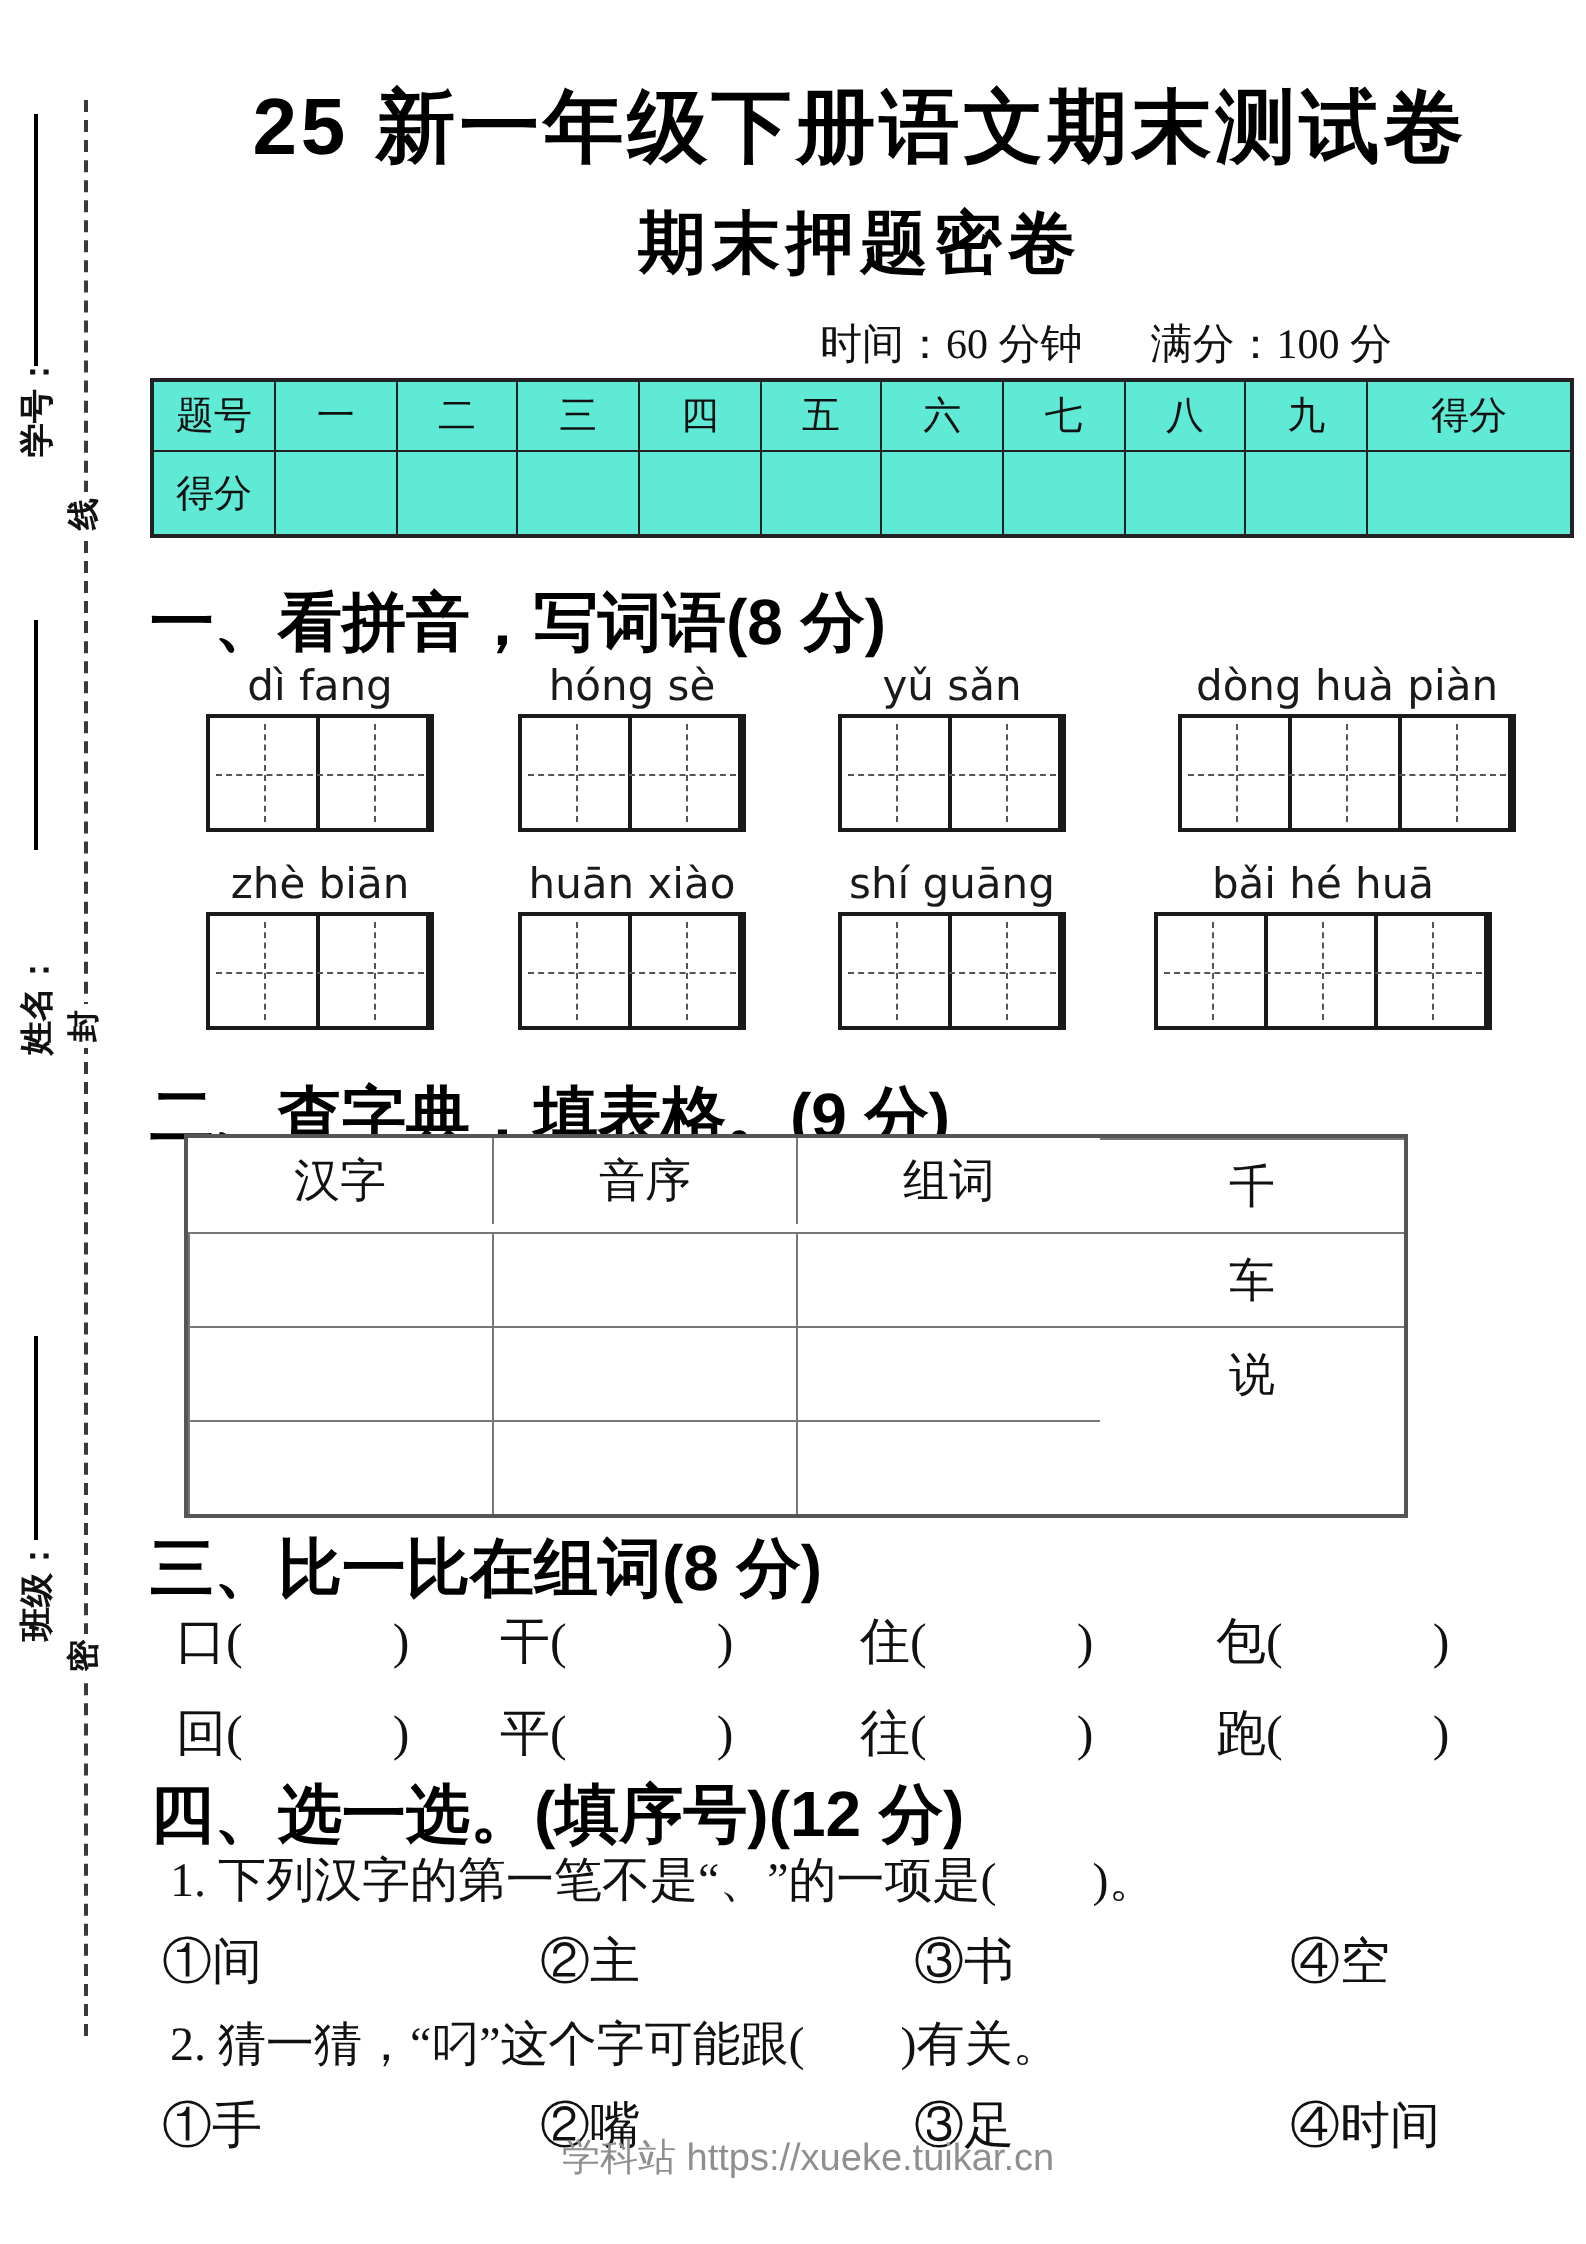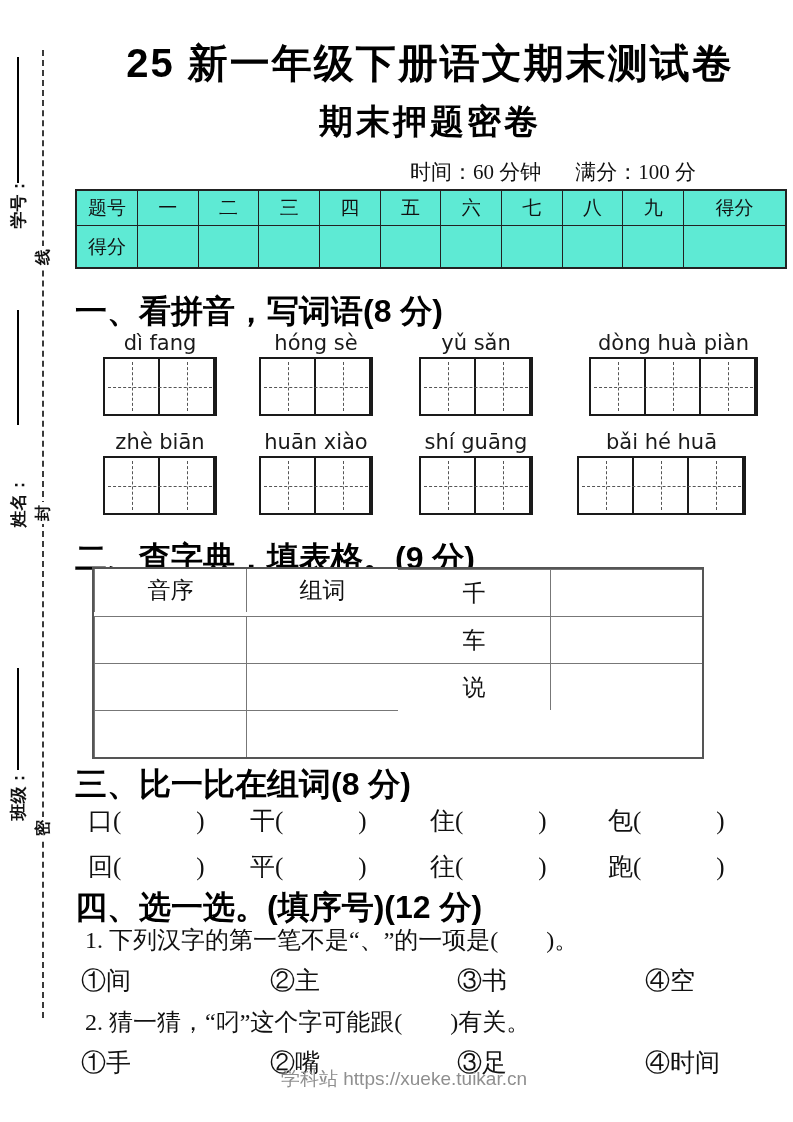--- a/index.html
+++ b/index.html
@@ -179,20 +179,21 @@
     <div class="pboxes">
         <div class="pcell"></div>
         <div class="pcell"></div>
         <div class="pcell"></div>
         <div class="hdash"></div>
       </div>
   </div>
 
   <div class="sec-h" style="left:75px;top:537px;">二、查字典，填表格。(9 分)</div>
   <div class="dtable">
+    <div class="hrow c0">汉字</div>
     <div class="hrow">音序</div>
     <div class="hrow">组词</div>
     <div class="drow c0">千</div>
     <div class="drow"></div>
     <div class="drow"></div>
     <div class="drow"></div>
     <div class="drow c0">车</div>
     <div class="drow"></div>
     <div class="drow"></div>
     <div class="drow"></div>

